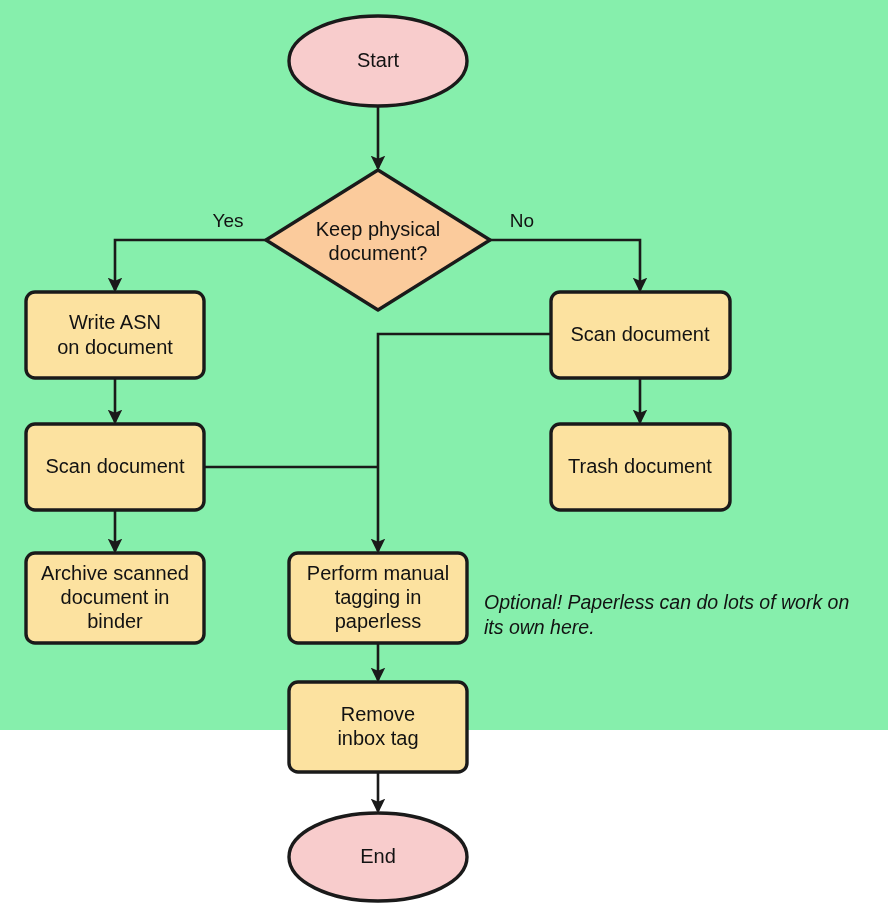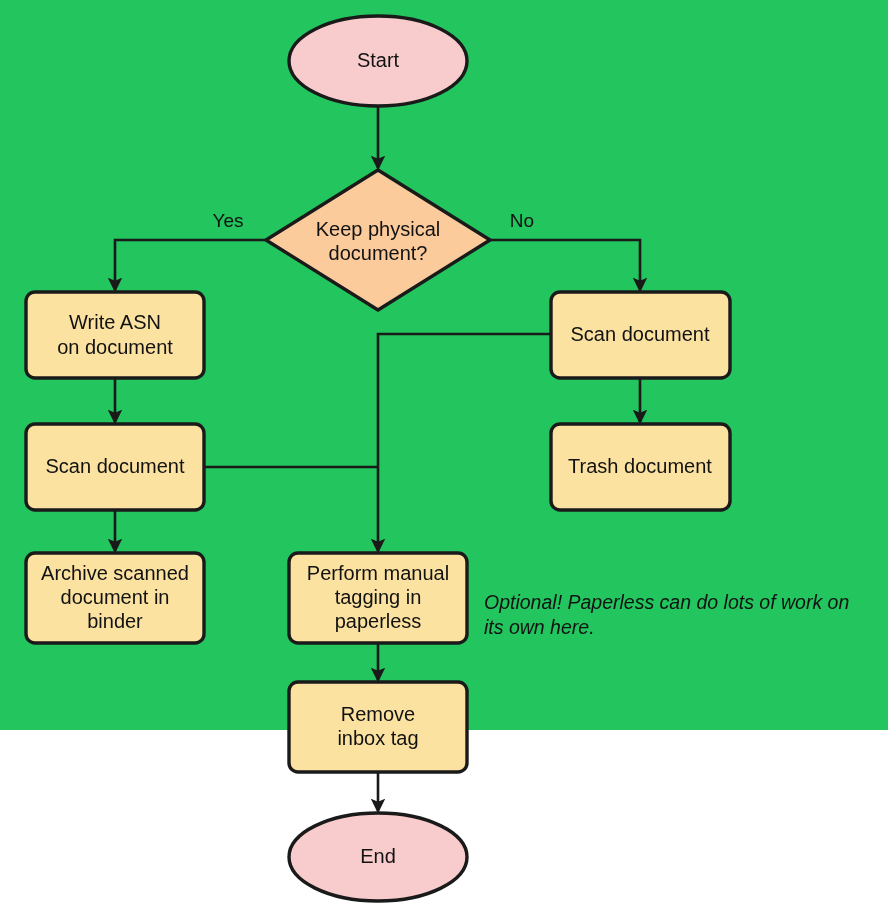--- a/index.html
+++ b/index.html
@@ -11,21 +11,21 @@
   body {
     width: 888px;
     height: 907px;
     font-family: "Liberation Sans", sans-serif;
     overflow: hidden;
   }
   #flowchart-root {
     position: relative;
     width: 888px;
     height: 730px;
-    background: #22c55e;
+    background: #86efac;
   }
   svg#flow-svg {
     display: block;
     width: 888px;
     height: 907px;
   }
   .node-shape {
     stroke: #1a1a1a;
     stroke-width: 3.4;
     stroke-linejoin: round;

